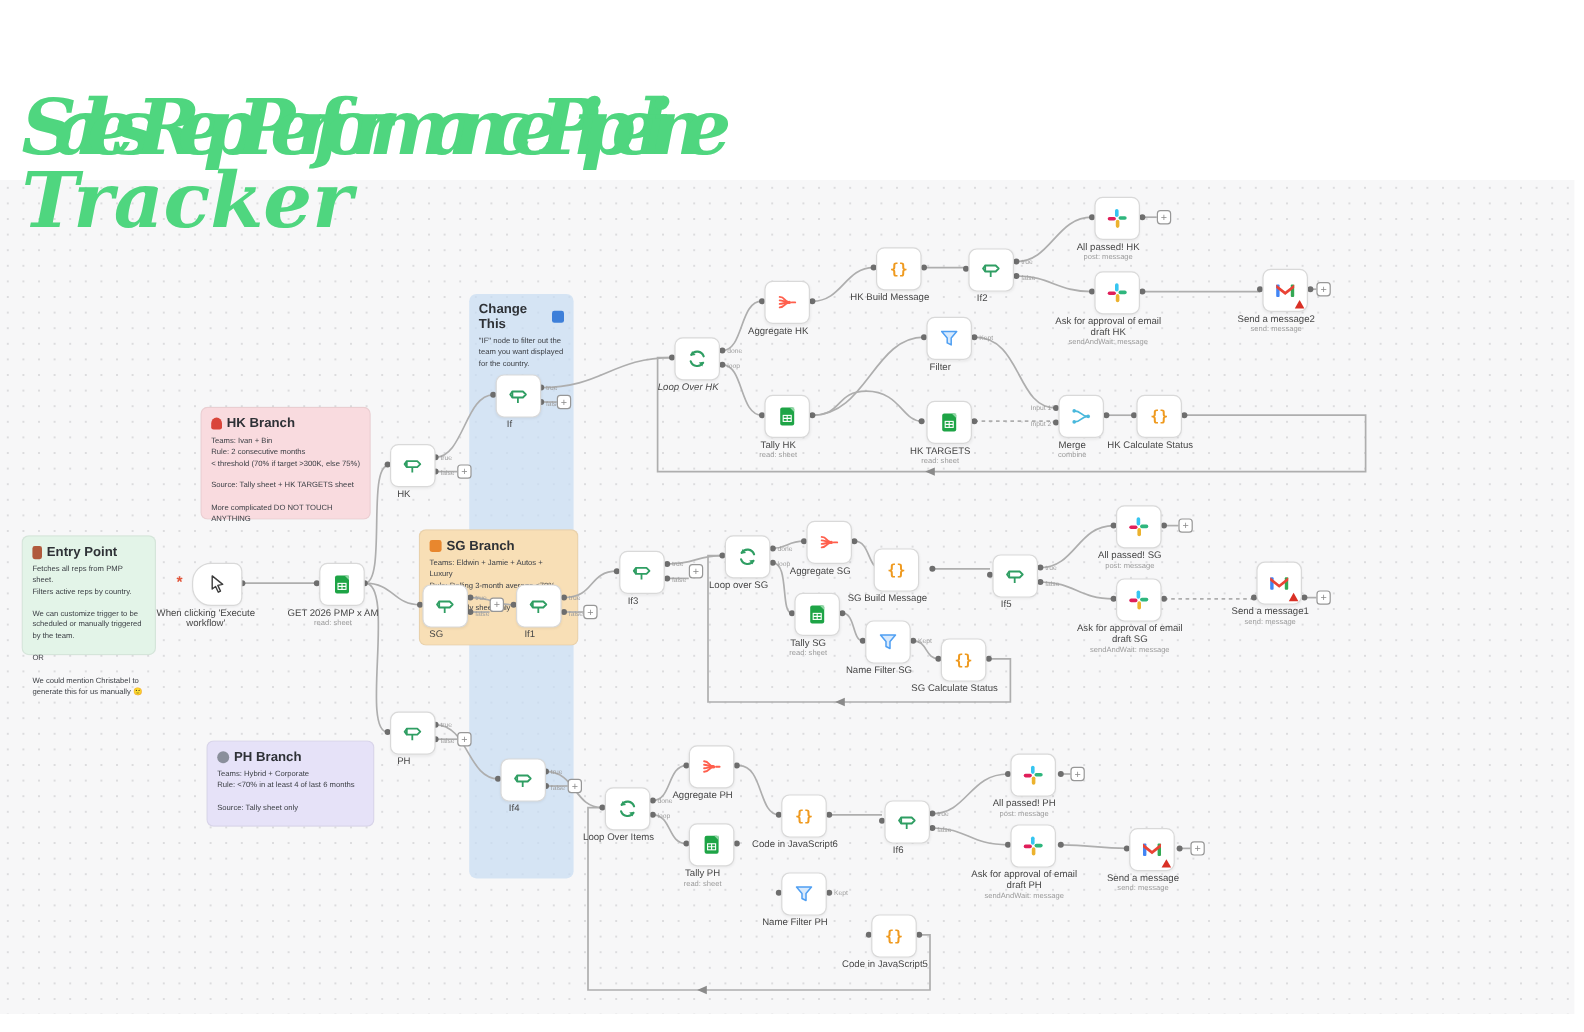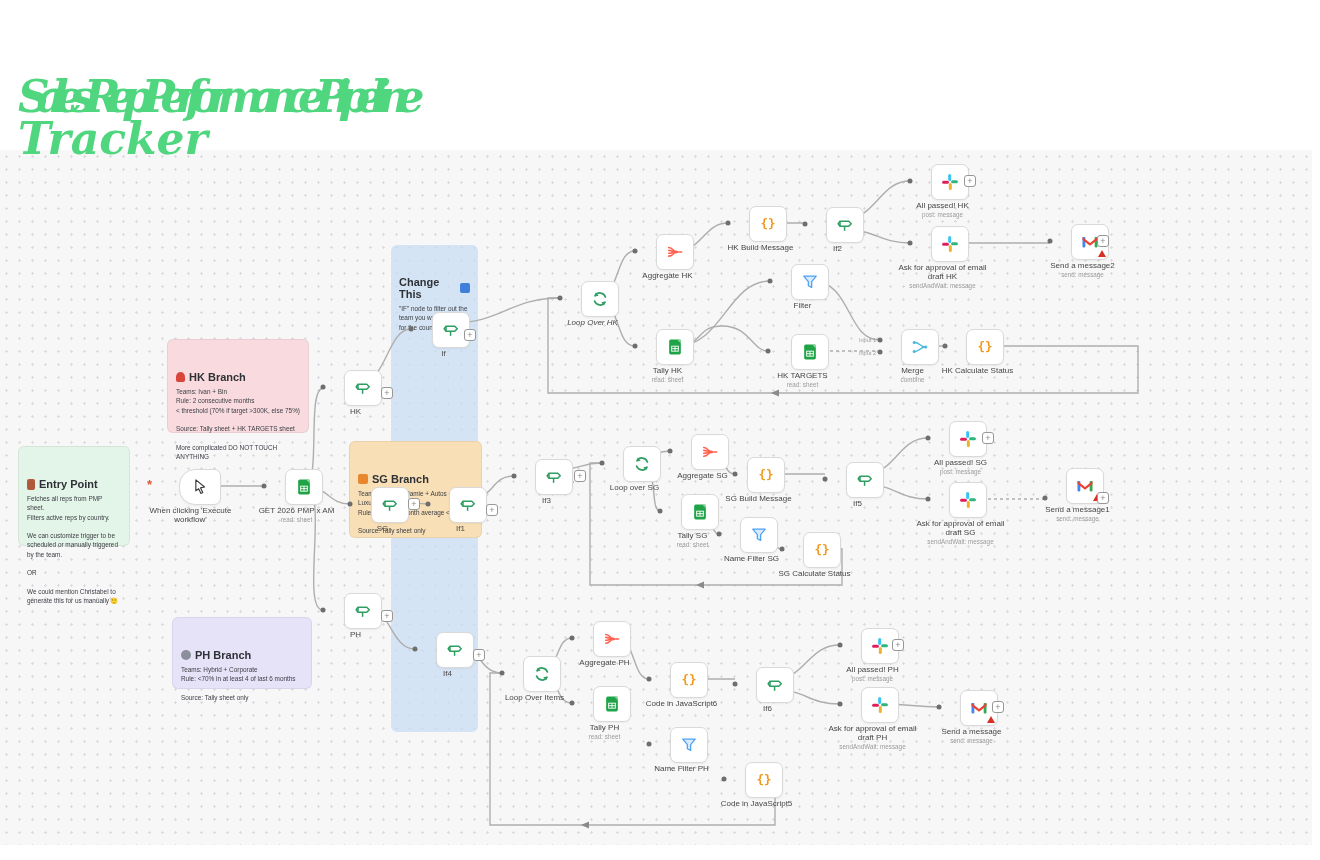--- a/index.html
+++ b/index.html
@@ -4,35 +4,35 @@
 <style>
   html,body{margin:0;padding:0;background:#fff;font-family:"Liberation Sans",sans-serif;}
   #stage{position:relative;width:1320px;height:860px;overflow:hidden;background:#fff;}
   #canvas{position:absolute;left:0;top:150px;width:1312px;height:695px;
     background-color:#f7f7f8;
     background-image:radial-gradient(circle,#dcdcde 1px,transparent 1.2px);
     background-size:13px 13px;}
   
   #big-title{position:absolute;left:18px;top:76px;z-index:6;color:#4fd67f;
     font-family:"DejaVu Serif",serif;font-style:italic;font-weight:bold;
-    font-size:44px;line-height:.96;white-space:nowrap;}
+    font-size:64px;line-height:.96;white-space:nowrap;}
   #big-title .obscured{letter-spacing:-0.30em;}
   
   .note{position:absolute;z-index:1;border-radius:6px;padding:7px 8px;box-sizing:border-box;
     border:1px solid rgba(0,0,0,.06);}
-  .note .ttl{display:flex;align-items:center;gap:4px;font-size:11px;font-weight:bold;color:#2e3136;margin-bottom:4px;margin-top:24px;}
+  .note .ttl{display:flex;align-items:center;gap:4px;font-size:11px;font-weight:bold;color:#2e3136;margin-bottom:4px;}
   .note .body{font-size:6.4px;line-height:1.45;color:#3d4046;white-space:pre-line;}
   .nicon{width:8px;height:11px;border-radius:2px;flex:0 0 auto;}
   .n-green{background:#e3f4e8;}
   .n-pink{background:#f9dbdf;}
   .n-orange{background:#f8dfb6;}
   .n-purple{background:#e6e2f8;}
   .n-blue{background:rgba(199,221,243,.72);border:none;}
   
-  .node{position:absolute;z-index:3;width:23px;margin-left:19px;}
+  .node{position:absolute;z-index:3;width:23px;}
   .node .box{width:36px;height:34px;background:#fff;border:1px solid #d9d9d9;border-radius:7px;
     box-shadow:0 1px 2px rgba(0,0,0,.05);display:flex;align-items:center;justify-content:center;position:relative;}
   .node.trigger .box{width:40px;border-radius:16px 7px 7px 16px;}
   .node .cap{position:absolute;top:37px;left:50%;transform:translateX(-50%);width:112px;text-align:center;}
   .lbl{font-size:8px;color:#474747;line-height:1.15;white-space:pre-line;}
   .sub{font-size:6.3px;color:#9b9b9b;margin-top:1px;}
   .ic{width:20px;height:20px;}
   .warn{position:absolute;right:2px;bottom:2px;width:0;height:0;border-left:4px solid transparent;
     border-right:4px solid transparent;border-bottom:7px solid #d93025;}
   

